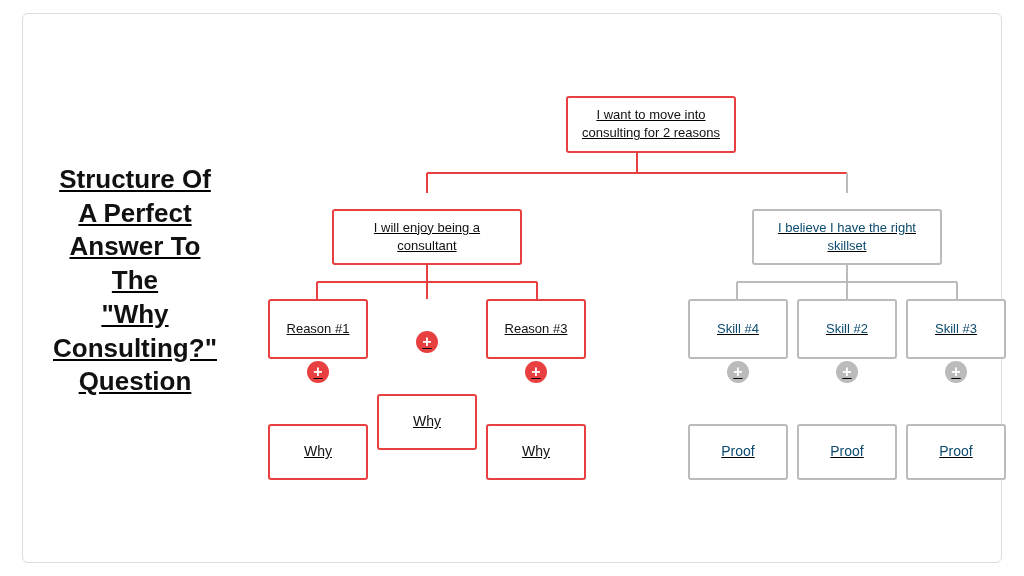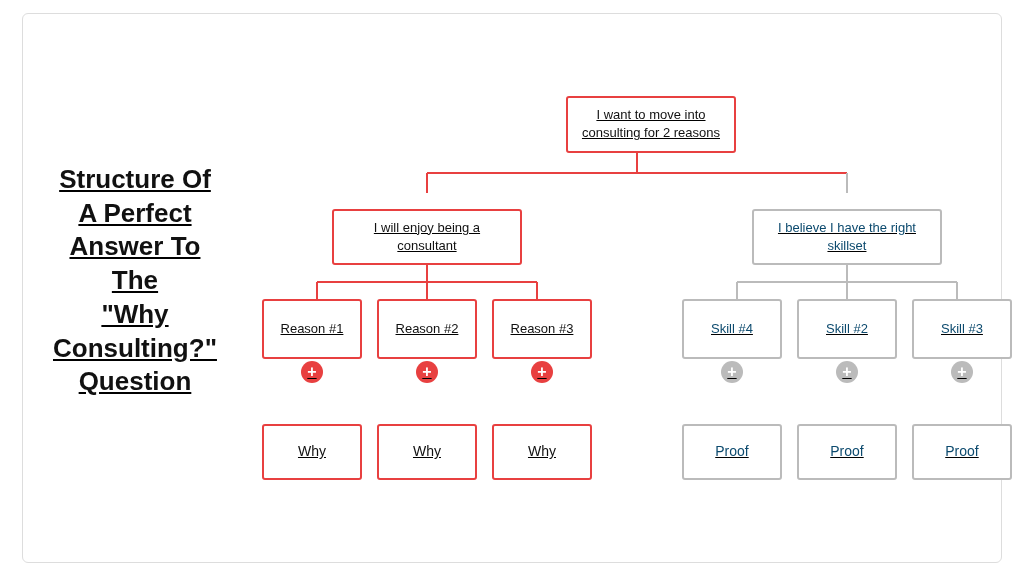--- a/index.html
+++ b/index.html
@@ -78,21 +78,21 @@
     
     .mid-box {
       width: 190px;
       margin-top: 16px;
     }
 
     
     .children-row {
       display: flex;
       align-items: center;
-      gap: 8px;
+      gap: 2px;
       position: relative;
       margin-top: 0;
     }
     .child-col {
       display: flex;
       flex-direction: column;
       align-items: center;
     }
     .child-box {
       width: 100px;
@@ -183,21 +183,20 @@
 
         <div class="children-row">
 
           <div class="child-col" style="width:107px;">
             <div class="box child-box">Reason #1</div>
             <div class="plus-badge">+</div>
             <div class="box why-box">Why</div>
           </div>
 
           <div class="child-col" style="width:107px;">
-            <div class="box child-box">Reason #2</div>
             <div class="plus-badge">+</div>
             <div class="box why-box">Why</div>
           </div>
 
           <div class="child-col" style="width:107px;">
             <div class="box child-box">Reason #3</div>
             <div class="plus-badge">+</div>
             <div class="box why-box">Why</div>
           </div>
         </div>

